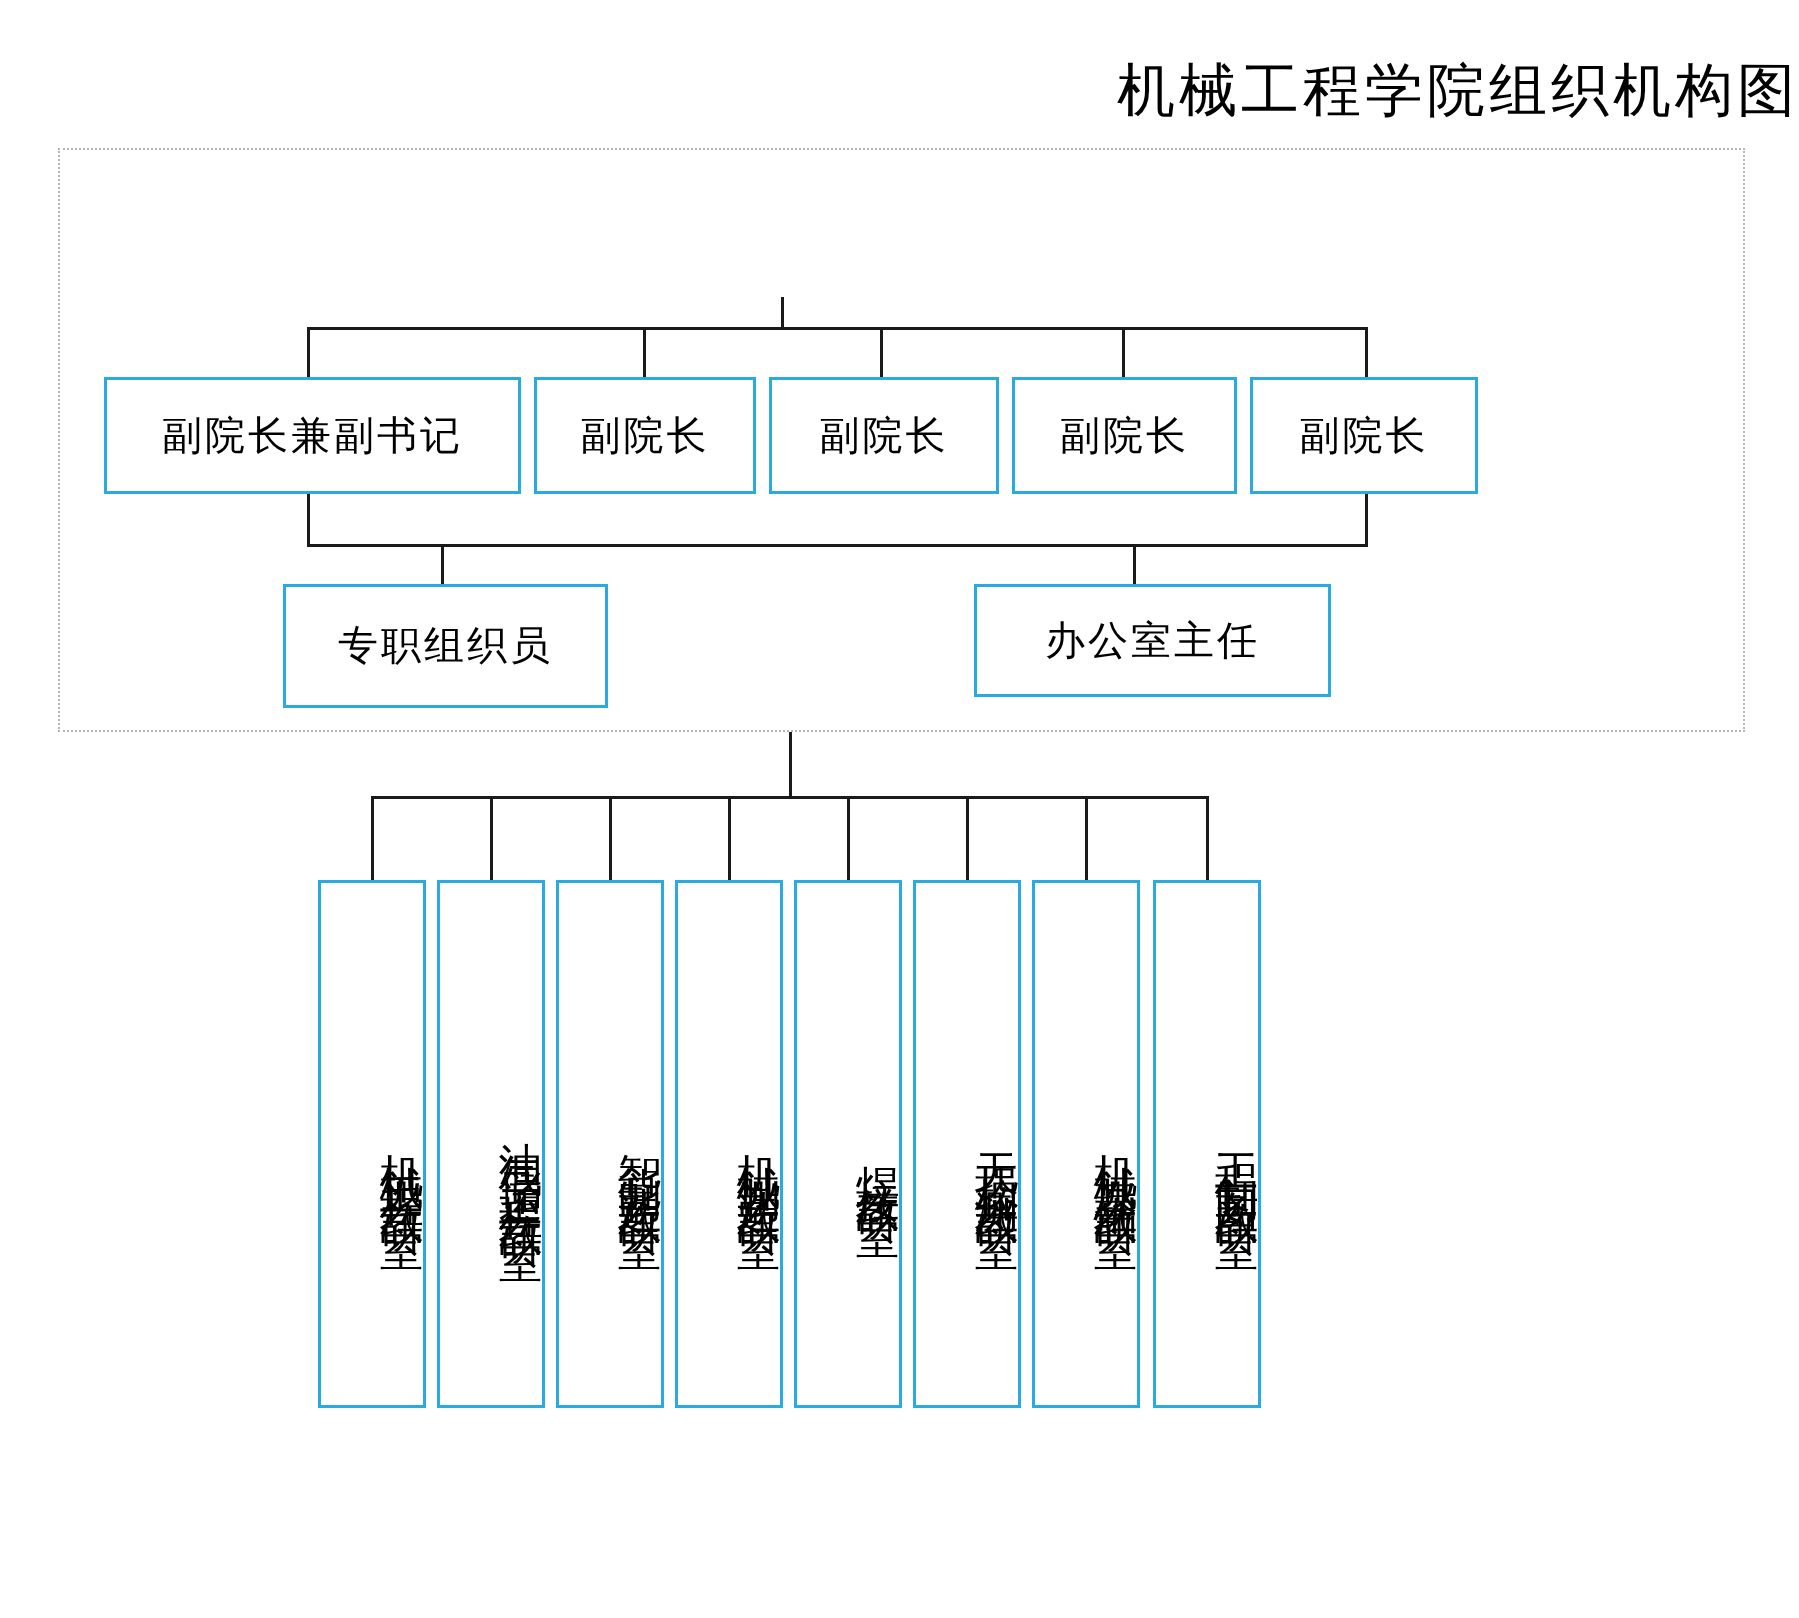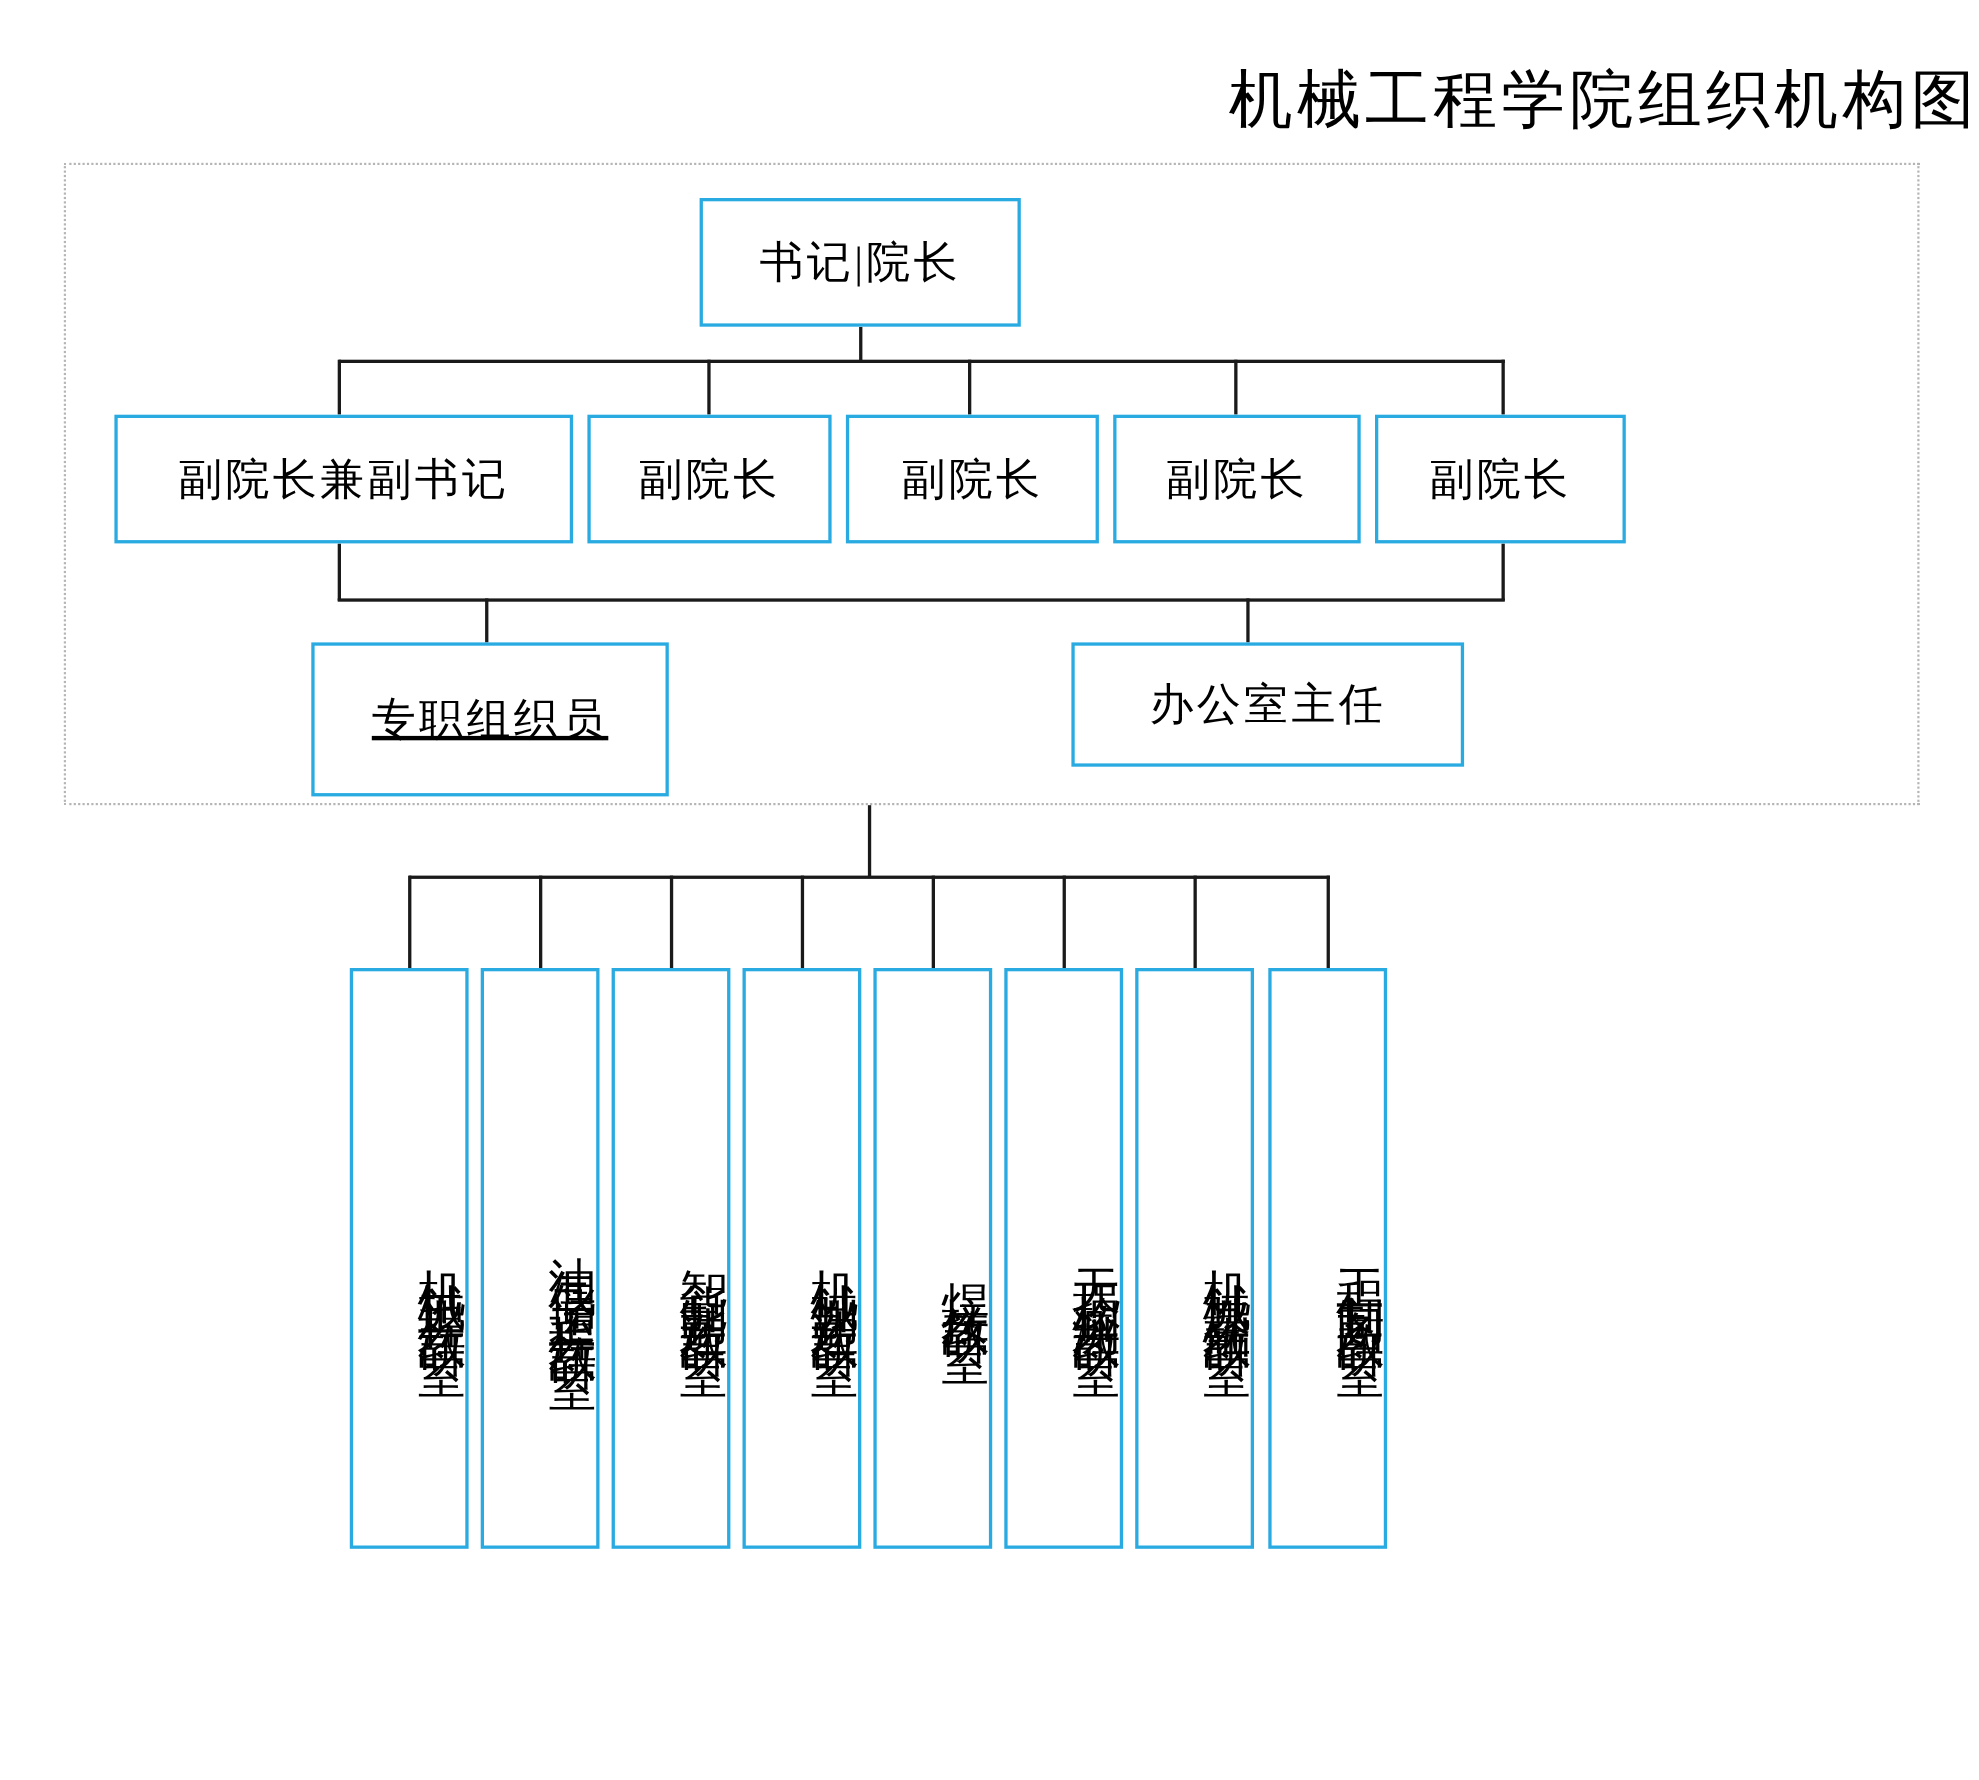--- a/index.html
+++ b/index.html
@@ -73,23 +73,20 @@
 </style>
 </head>
 <body>
 
 <div class="stage">
 
   <div class="title">机械工程学院组织机构图</div>
 
   <div class="dotted-frame"></div>
 
-  <div class="node h" style="left:636px;top:180px;width:292px;height:117px;">
-    <span>书记|院长</span>
-  </div>
 
   <div class="ln v" style="left:781px;top:297px;width:3px;height:32px;"></div>
 
   <div class="ln h" style="left:308px;top:327px;width:1060px;height:3px;"></div>
 
   <div class="ln v" style="left:307px;top:327px;height:50px;"></div>
   <div class="ln v" style="left:643px;top:327px;height:50px;"></div>
   <div class="ln v" style="left:880px;top:327px;height:50px;"></div>
   <div class="ln v" style="left:1122px;top:327px;height:50px;"></div>
   <div class="ln v" style="left:1365px;top:327px;height:50px;"></div>
@@ -109,21 +106,21 @@
   <div class="node h" style="left:1250px;top:377px;width:228px;height:117px;">
     <span>副院长</span>
   </div>
 
   <div class="ln v" style="left:307px;top:494px;height:52px;"></div>
   <div class="ln v" style="left:1365px;top:494px;height:52px;"></div>
   <div class="ln h" style="left:307px;top:544px;width:1061px;height:3px;"></div>
   <div class="ln v" style="left:441px;top:544px;height:42px;"></div>
   <div class="ln v" style="left:1133px;top:544px;height:42px;"></div>
 
-  <div class="node h" style="left:283px;top:584px;width:325px;height:140px;text-decoration:underline;">
+  <div class="node h" style="left:283px;top:584px;width:325px;height:124px;">
     <span>专职组织员</span>
   </div>
   <div class="node h" style="left:974px;top:584px;width:357px;height:113px;">
     <span>办公室主任</span>
   </div>
 
   <div class="ln v" style="left:789px;top:732px;height:66px;"></div>
   <div class="ln h" style="left:372px;top:796px;width:837px;height:3px;"></div>
 
   <div class="ln v" style="left:371px;top:796px;height:86px;"></div>

